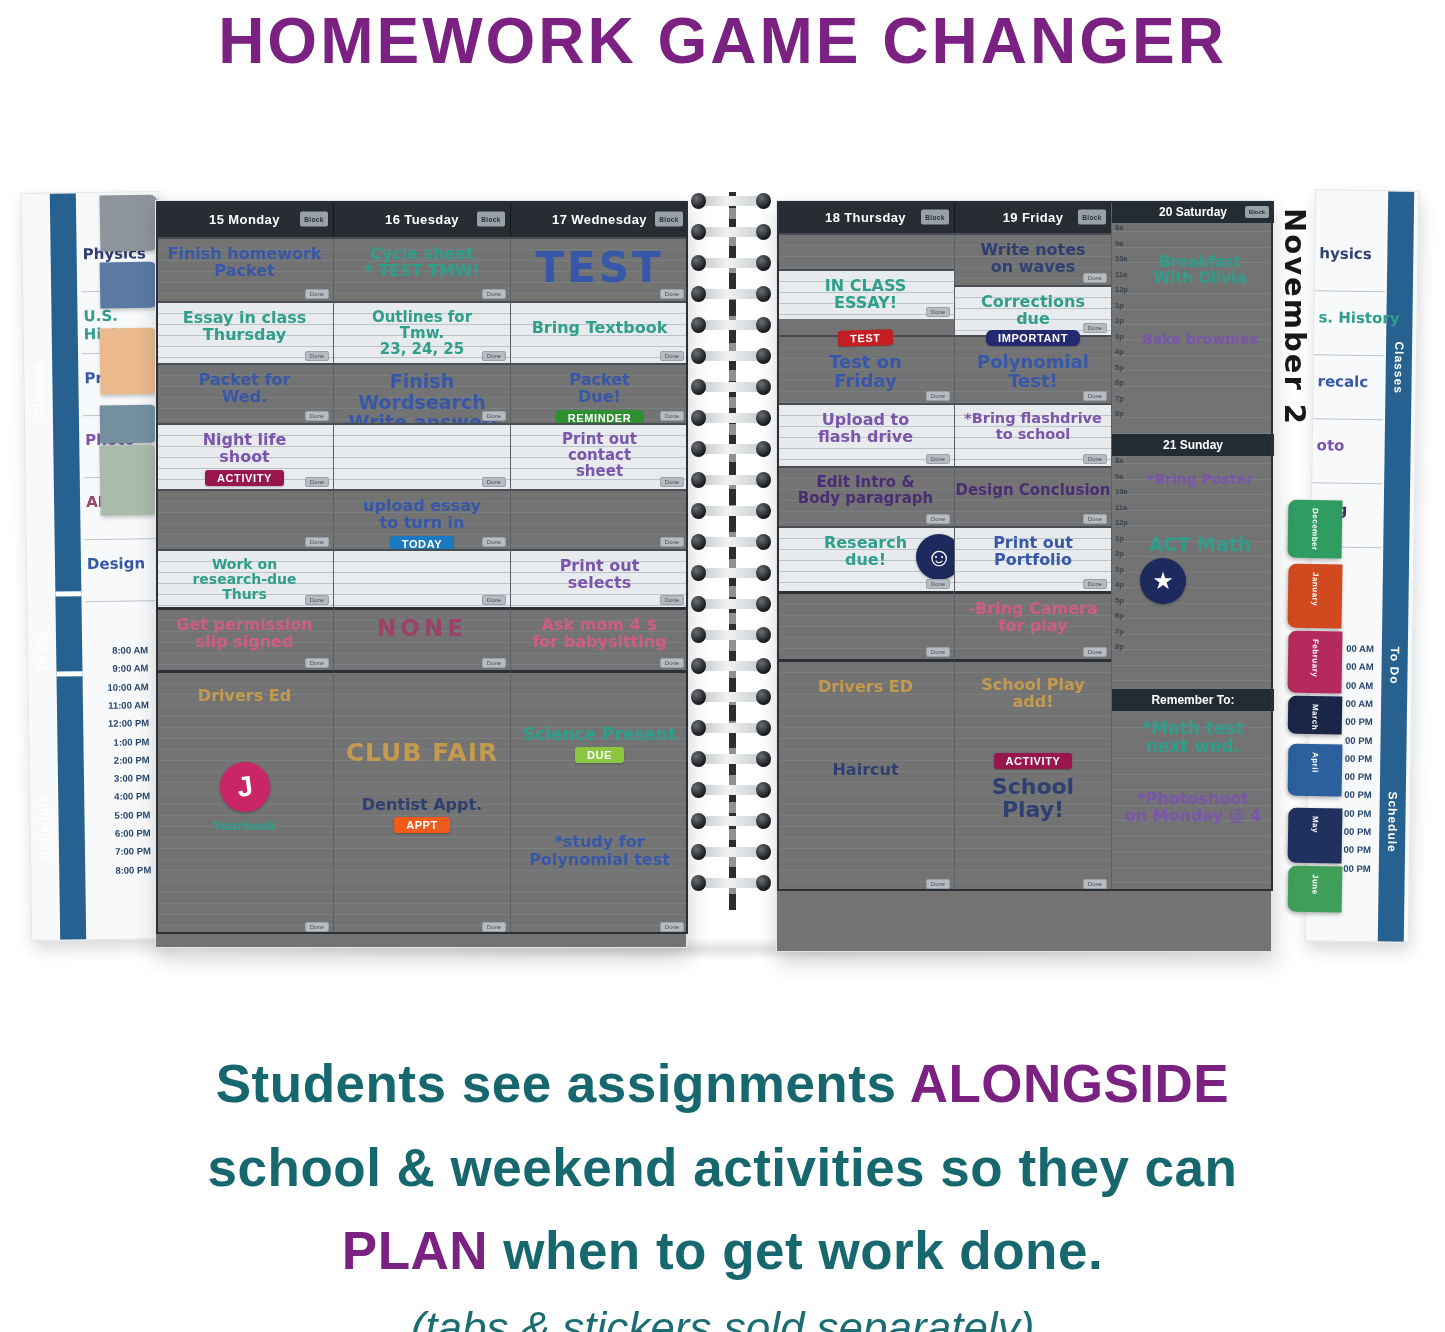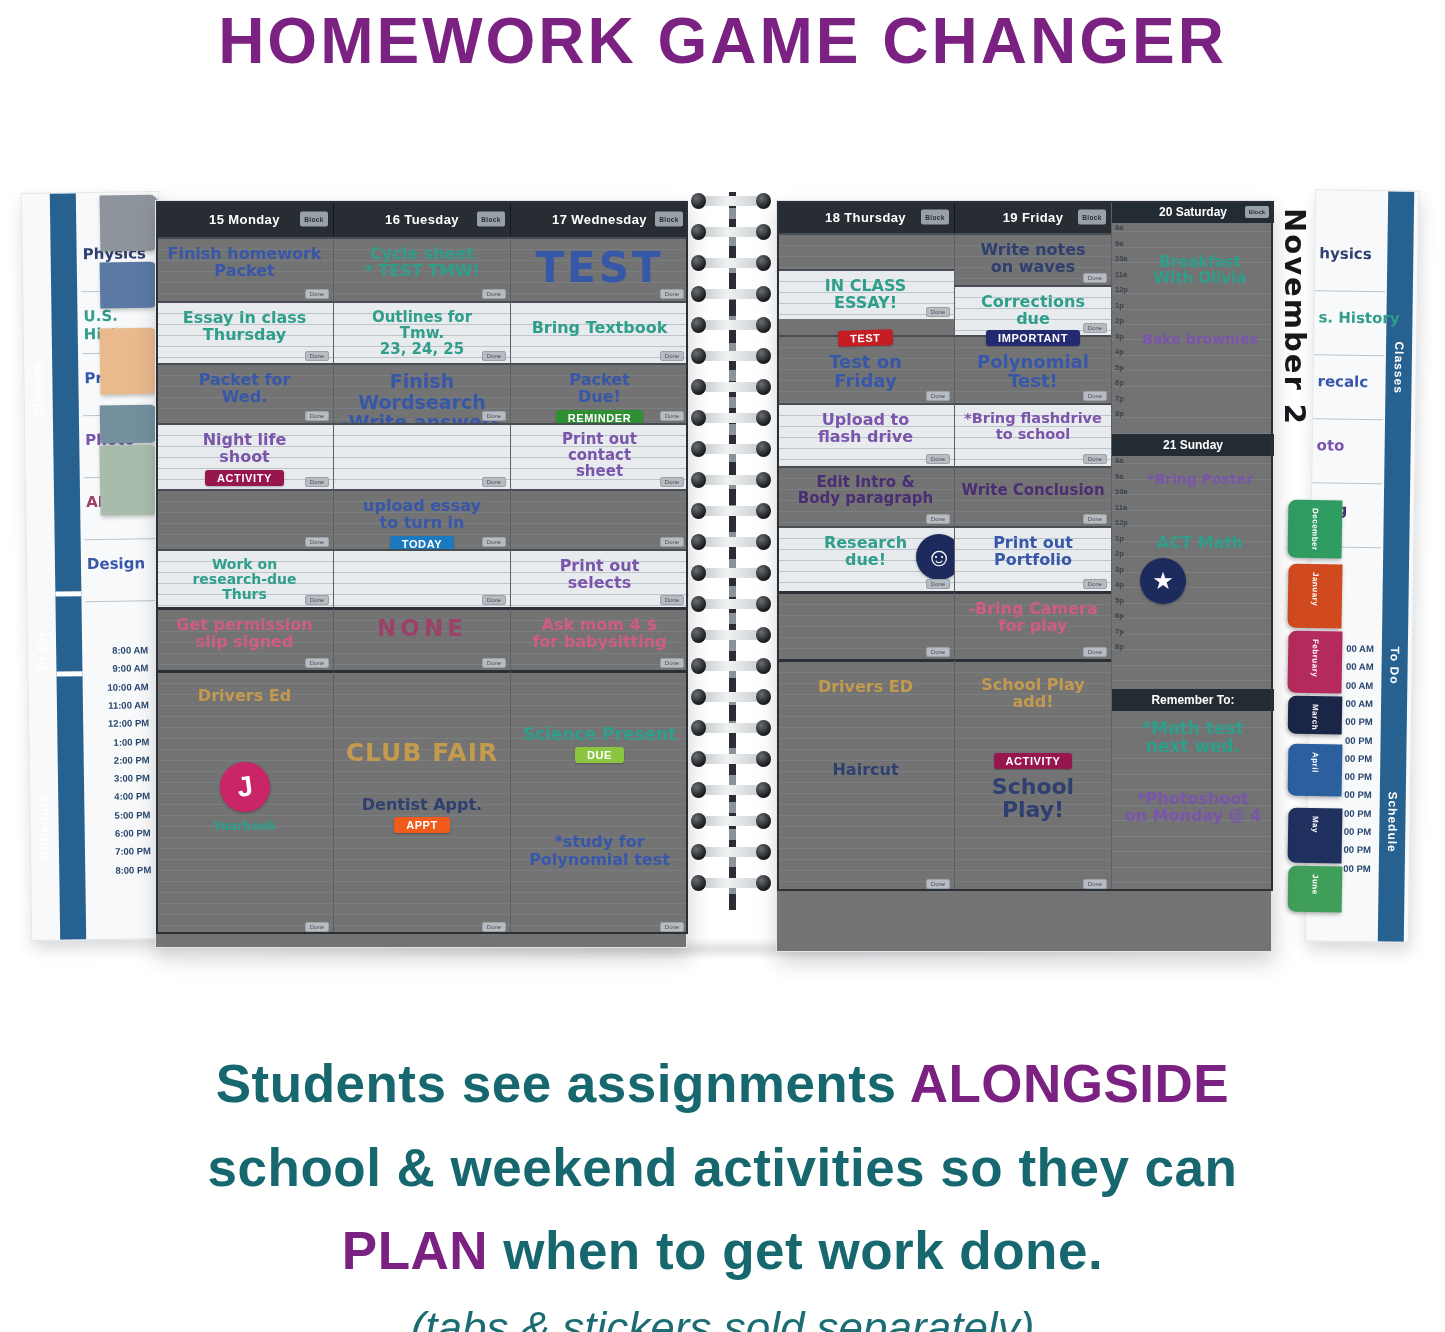--- a/index.html
+++ b/index.html
@@ -227,42 +227,42 @@
 due</span>
           <div class="mtab">Done</div>
         </div>
         <div class="cell ruled" style="left: 0px; top: 134px; width: 177px; height: 68px; border-top: 2px solid rgb(71, 77, 83); border-left: none;">
           <div class="stick-wrap" style="margin-top: -9px;"><span class="sticker" style="background: rgb(196, 30, 36); transform: rotate(-2deg);">TEST</span></div>
           <span class="hw" style="color: rgb(55, 87, 168); font-size: 18px; margin-top: 6px;">Test on
 Friday</span>
           <div class="mtab">Done</div>
         </div>
         <div class="cell ruled" style="left: 177px; top: 134px; width: 157px; height: 68px; border-top: 2px solid rgb(71, 77, 83); border-left: 1.5px solid rgb(90, 96, 102);">
-          <div class="stick-wrap" style="margin-top: -9px;"><span class="sticker" style="background: rgb(35, 42, 112);">IMPORTANT</span></div>
+          <div class="stick-wrap" style="margin-top: -9px;"><span class="sticker" style="background: rgb(35, 42, 112); border-radius: 6px;">IMPORTANT</span></div>
           <span class="hw" style="color: rgb(55, 87, 168); font-size: 18px; margin-top: 6px;">Polynomial
 Test!</span>
           <div class="mtab">Done</div>
         </div>
         <div class="cell ruled shade" style="left: 0px; top: 202px; width: 177px; height: 63px; border-top: 2px solid rgb(71, 77, 83); border-left: none;">
           <span class="hw" style="color: rgb(122, 85, 171); font-size: 16px; margin-top: 6px;">Upload to
 flash drive</span>
           <div class="mtab">Done</div>
         </div>
         <div class="cell ruled shade" style="left: 177px; top: 202px; width: 157px; height: 63px; border-top: 2px solid rgb(71, 77, 83); border-left: 1.5px solid rgb(90, 96, 102);">
           <span class="hw" style="color: rgb(122, 85, 171); font-size: 14.5px; margin-top: 6px;">*Bring flashdrive
 to school</span>
           <div class="mtab">Done</div>
         </div>
         <div class="cell ruled" style="left: 0px; top: 265px; width: 177px; height: 60px; border-top: 2px solid rgb(71, 77, 83); border-left: none;">
           <span class="hw" style="color: rgb(74, 45, 115); font-size: 15px; margin-top: 6px;">Edit Intro &amp;
 Body paragraph</span>
           <div class="mtab">Done</div>
         </div>
         <div class="cell ruled" style="left: 177px; top: 265px; width: 157px; height: 60px; border-top: 2px solid rgb(71, 77, 83); border-left: 1.5px solid rgb(90, 96, 102);">
-          <span class="hw" style="color: rgb(74, 45, 115); font-size: 15px; margin-top: 14px;">Write Conclusion</span>
+          <span class="hw" style="color: rgb(74, 45, 115); font-size: 15px; margin-top: 14px;">Design Conclusion</span>
           <div class="mtab">Done</div>
         </div>
         <div class="cell ruled shade" style="left: 0px; top: 325px; width: 177px; height: 65px; border-top: 2px solid rgb(71, 77, 83); border-left: none;">
           <span class="hw" style="color: rgb(47, 158, 138); font-size: 16px; margin-top: 6px;">Research
 due!</span>
           <div class="circle" style="position: absolute; right: -8px; top: 6px; width: 46px; height: 46px; background: rgb(29, 42, 94); font-size: 26px;">☺</div>
           <div class="mtab">Done</div>
         </div>
         <div class="cell ruled shade" style="left: 177px; top: 325px; width: 157px; height: 65px; border-top: 2px solid rgb(71, 77, 83); border-left: 1.5px solid rgb(90, 96, 102);">
           <span class="hw" style="color: rgb(55, 87, 168); font-size: 16px; margin-top: 6px;">Print out
@@ -316,21 +316,21 @@
           <div class="time-lab" style="top: 317px;">12p</div>
           <div class="time-lab" style="top: 332.5px;">1p</div>
           <div class="time-lab" style="top: 348px;">2p</div>
           <div class="time-lab" style="top: 363.5px;">3p</div>
           <div class="time-lab" style="top: 379px;">4p</div>
           <div class="time-lab" style="top: 394.5px;">5p</div>
           <div class="time-lab" style="top: 410px;">6p</div>
           <div class="time-lab" style="top: 425.5px;">7p</div>
           <div class="time-lab" style="top: 441px;">8p</div>
           <span class="hw" style="position: absolute; left: 18px; width: 140px; top: 270.5px; color: rgb(122, 85, 171); font-size: 14px;">*Bring Poster</span>
-          <span class="hw" style="position: absolute; left: 18px; width: 140px; top: 332.5px; color: rgb(47, 158, 138); font-size: 16px;">ACT Math</span>
+          <span class="hw" style="position: absolute; left: 18px; width: 140px; top: 332.5px; color: rgb(47, 158, 138); font-size: 19px;">ACT Math</span>
           <div class="circle" style="position: absolute; left: 28px; top: 357.3px; width: 46px; height: 46px; background: rgb(29, 42, 94); font-size: 24px;">★</div>
           <div class="wk-header" style="left: 0px; top: 488px; width: 162px; height: 22px;">Remember To:</div>
           <div style="position: absolute; left: 0px; top: 510px; width: 162px;">
             <span class="hw" style="color: rgb(47, 158, 138); font-size: 17px; margin-top: 8px;">*Math test
 next wed.</span>
             <span class="hw" style="color: rgb(122, 85, 171); font-size: 16px; margin-top: 34px;">*Photoshoot
 on Monday @ 4</span>
           </div>
         </div>
         <div style="position: absolute; left: 0px; top: 0px; width: 496px; height: 690px; border: 2px solid rgb(43, 48, 54); box-sizing: border-box; pointer-events: none;"></div>

